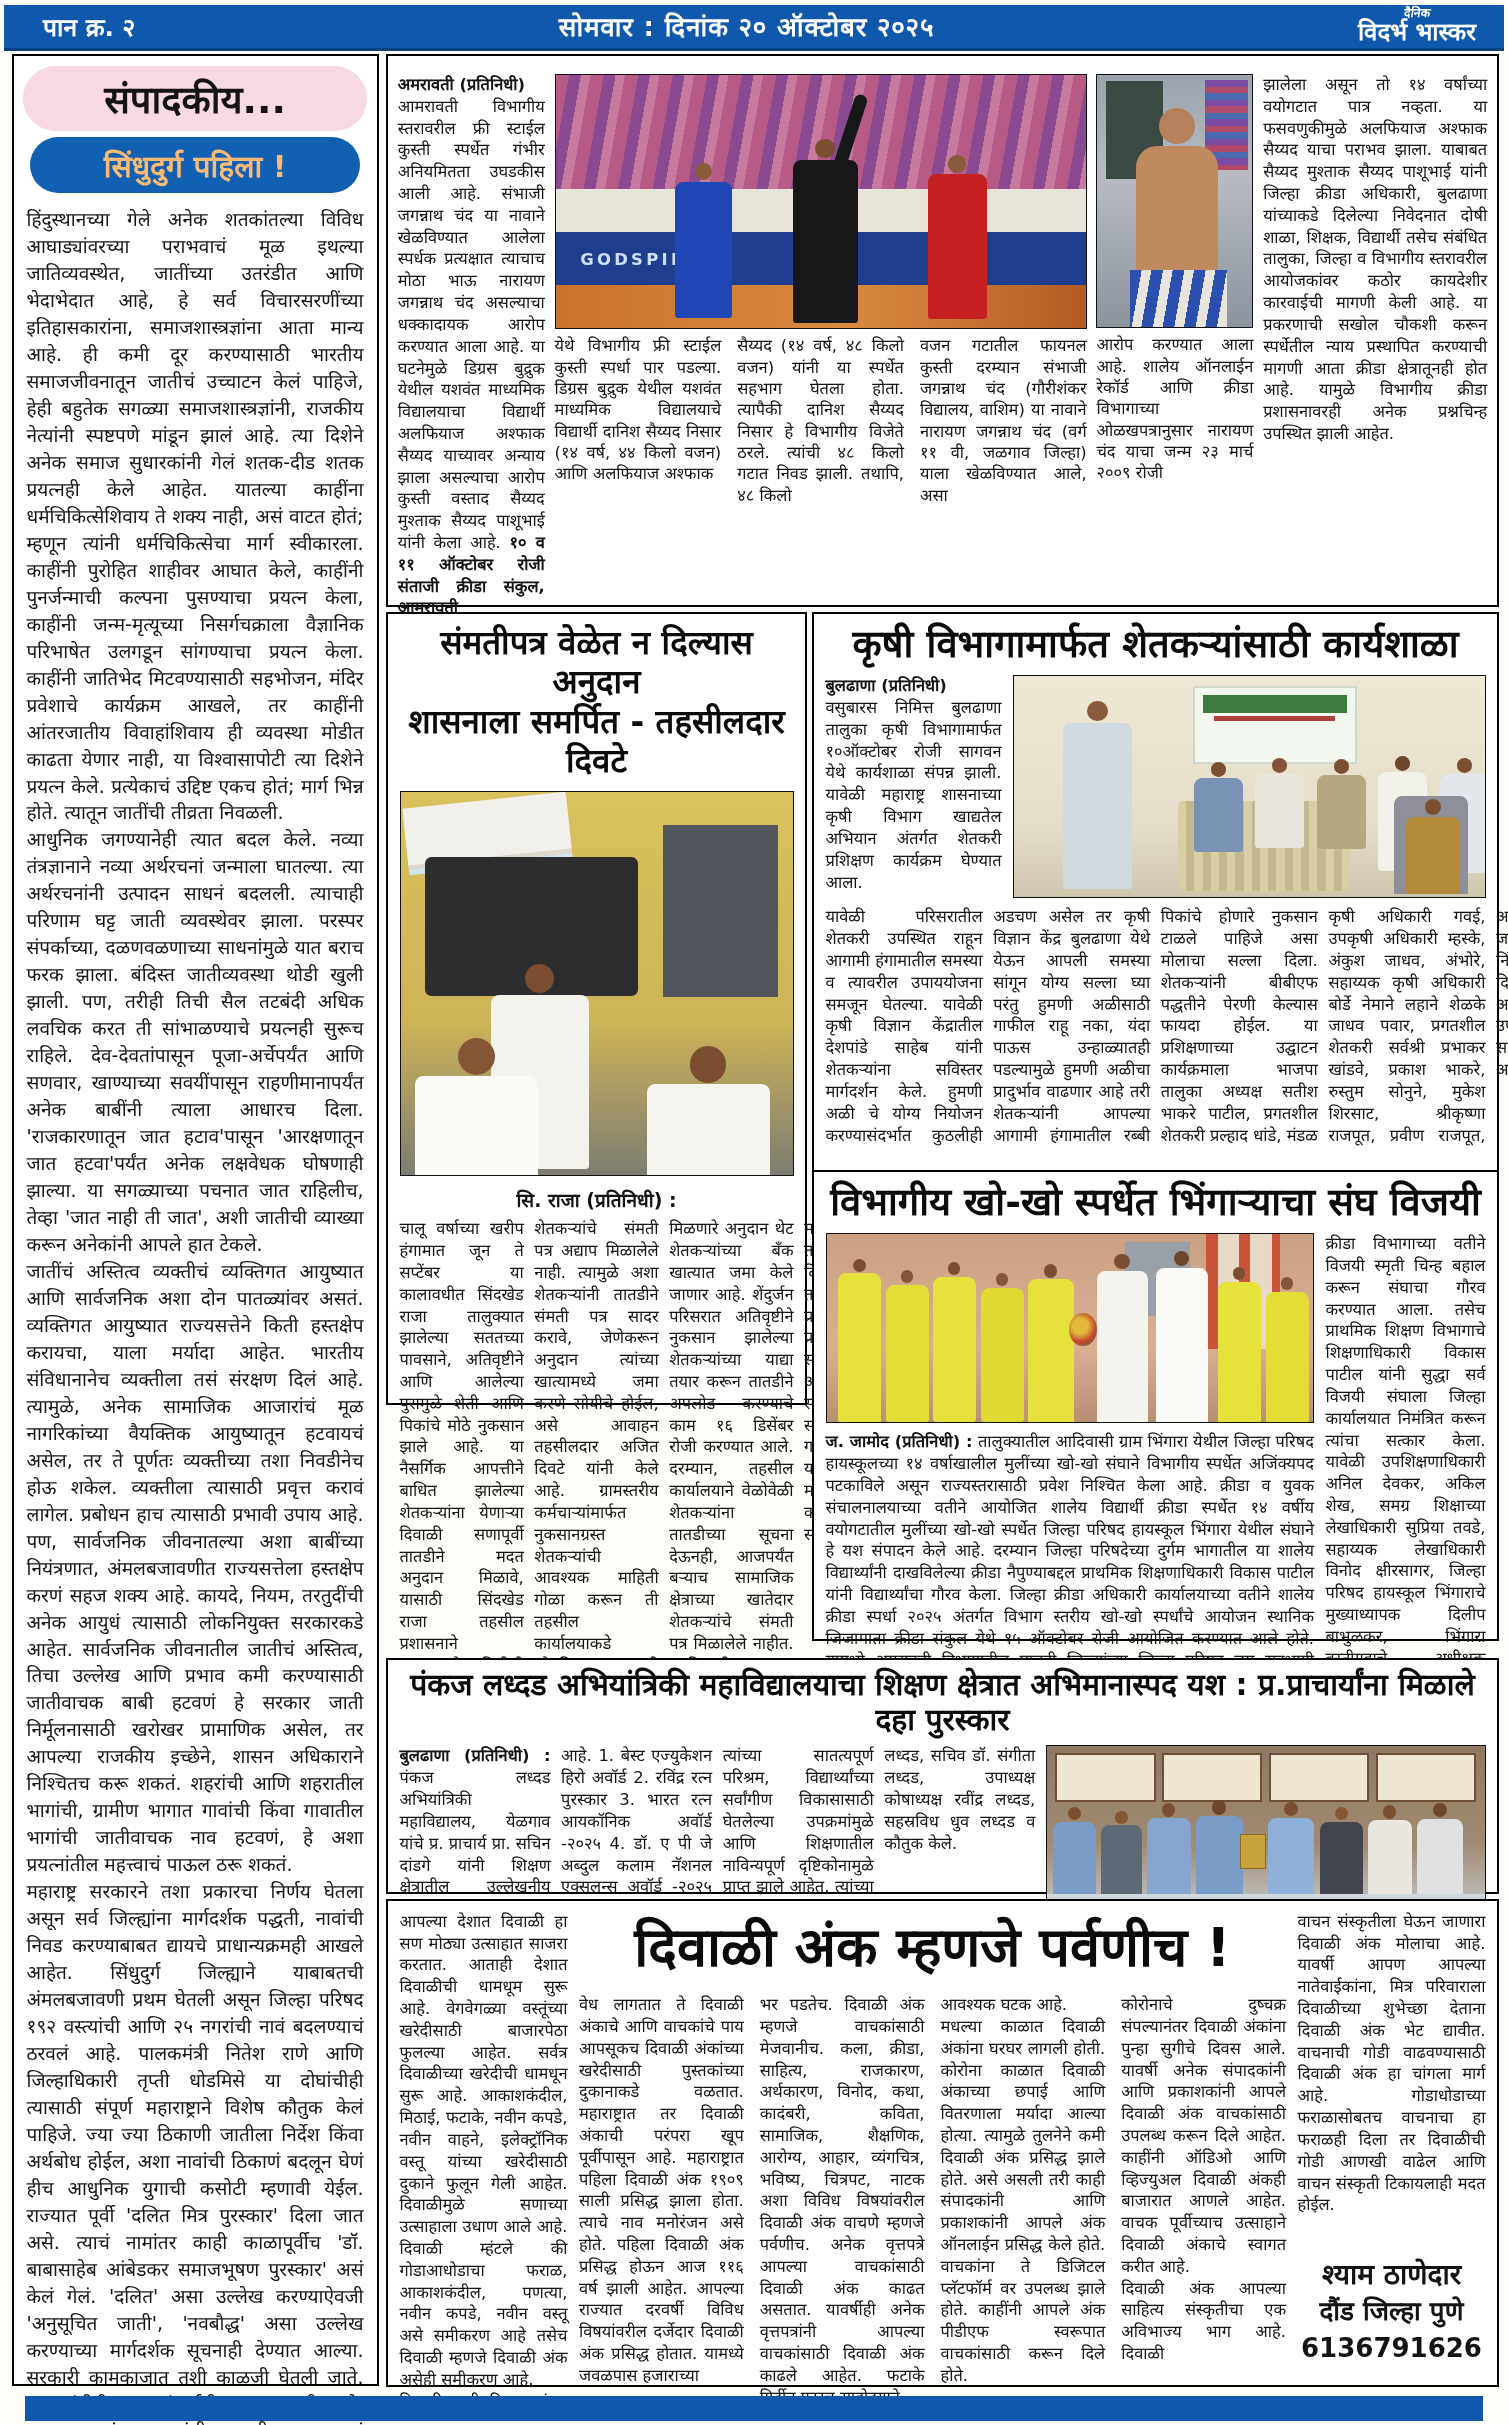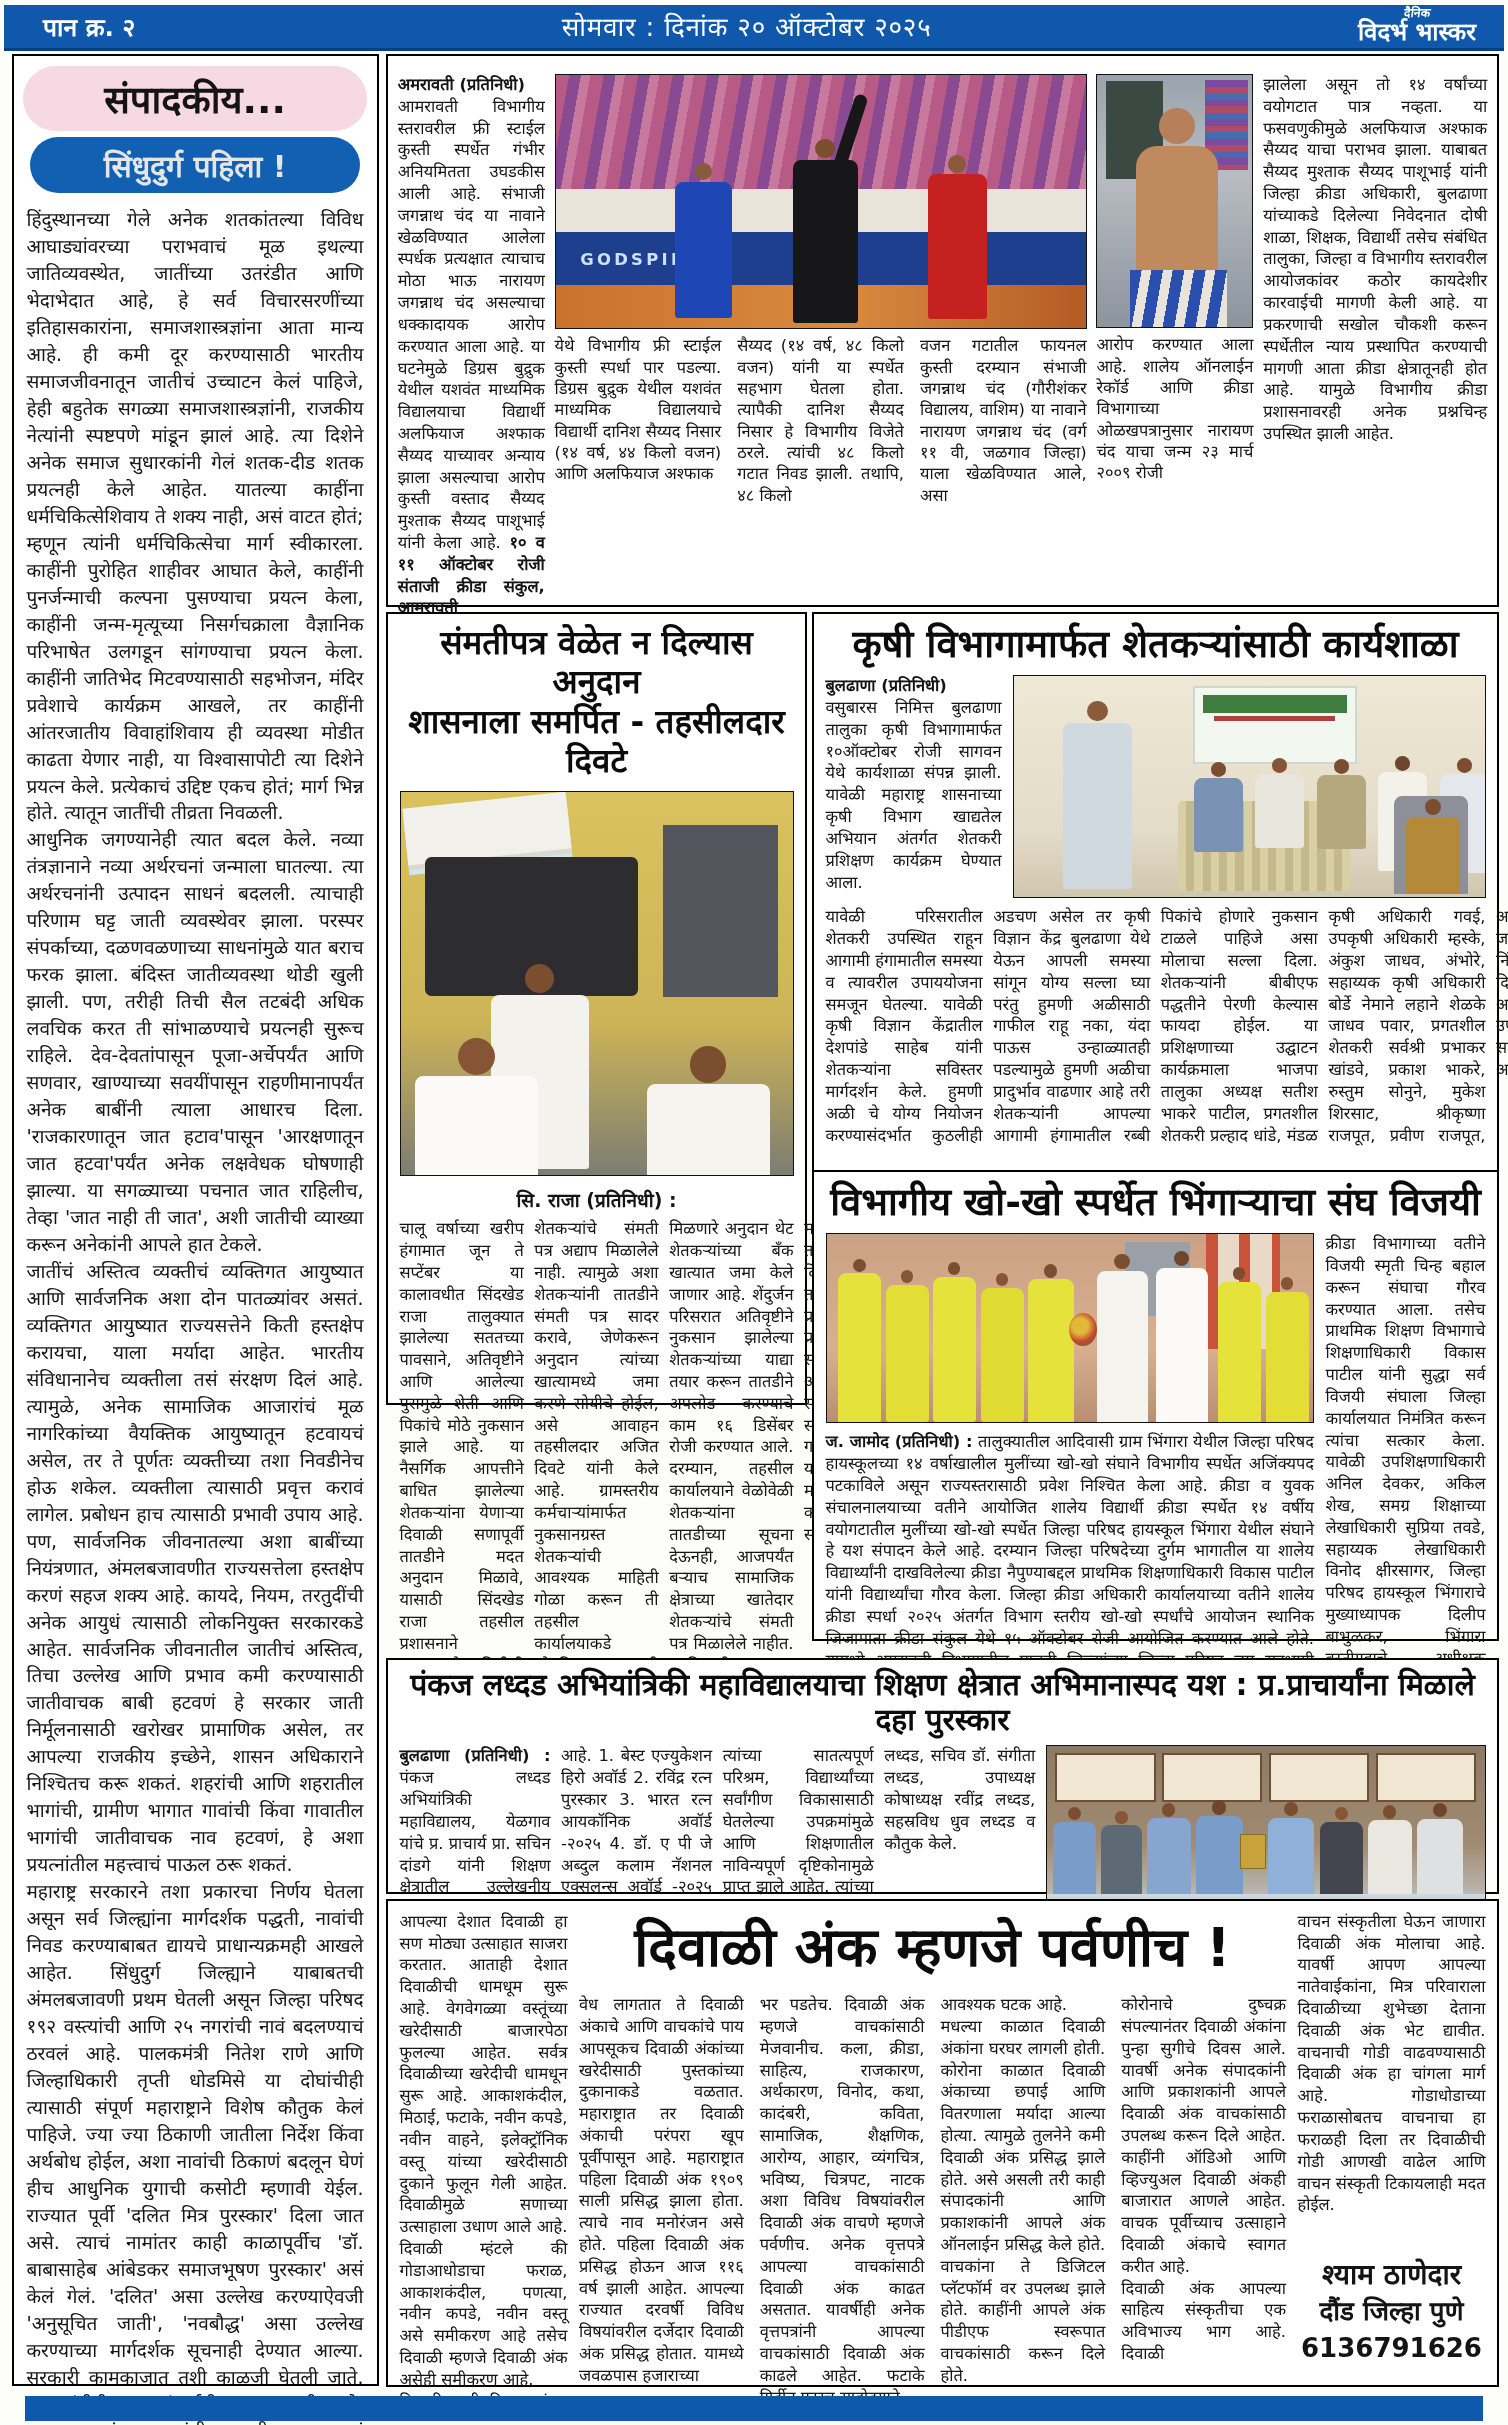--- a/index.html
+++ b/index.html
@@ -2,34 +2,34 @@
 <html style="font-size:13px"><head>
 <meta charset="utf-8">
 <style>
   html,body{margin:0;padding:0;background:#d9d9d9;}
   .page{position:relative;width:1508px;height:2426px;background:#fdfdfa;overflow:hidden;
         font-family:"DejaVu Sans","Liberation Sans",sans-serif;color:#141414;}
   
   .hdr{position:absolute;left:4.1px;top:4.9px;width:1500px;height:43px;background:#0f58ab;
        border-bottom:3.3px solid #0a407f;color:#fff;display:flex;align-items:center;}
   .hdr .h-left{margin-left:39px;font-size:24.6px;font-weight:bold;}
-  .hdr .h-center{flex:1;text-align:center;font-size:26px;font-weight:normal;letter-spacing:0.8px;}
+  .hdr .h-center{flex:1;text-align:center;font-size:26px;font-weight:bold;letter-spacing:0.8px;}
   .hdr .h-right{margin-right:28px;text-align:center;line-height:1.05;}
   .hdr .brand-top{font-size:12.3px;font-weight:bold;display:block;transform:skewX(-8deg);}
   .hdr .brand{font-size:24px;font-weight:bold;display:block;}
   
   .box{position:absolute;background:#fff;border:2.5px solid #000;box-sizing:border-box;}
   .inner{position:relative;width:100%;height:100%;box-sizing:border-box;}
   .hl{font-weight:bold;text-align:center;line-height:1.18;color:#0b0b0b;}
   .prose{text-align:justify;white-space:pre-line;}
   .byline{font-weight:bold;}
   
   .ed-title{background:#f7d9e3;border-radius:38px;margin:9.8px 9.8px 6.5px;padding:6.5px 0;
             text-align:center;font-size:38px;font-weight:bold;}
-  .ed-sub{background:#1160b2;color:#e5e5e5;border-radius:28px;margin:0 16.4px 11.5px;padding:7.4px 0;
+  .ed-sub{background:#1160b2;color:#fdba74;border-radius:28px;margin:0 16.4px 11.5px;padding:7.4px 0;
           text-align:center;font-size:30px;font-weight:bold;}
   .ed-body{padding:1.6px 13px 0;font-size:19px;line-height:1.42;}
   
   .photo{position:relative;overflow:hidden;border:1.6px solid #111;box-sizing:border-box;}
   .pn{position:absolute;display:flex;flex-direction:column;align-items:center;}
   .pn .hd{width:30%;aspect-ratio:1/1;border-radius:50%;display:block;}
   .pn .bd{flex:1;width:100%;border-radius:8.2px 8.2px 3.3px 3.3px;display:block;margin-top:1.6px;}
   .cap{font-size:16.4px;line-height:1.3;}
   .colgap{display:flex;gap:16px;}
   .colgap > div{flex:1;}

